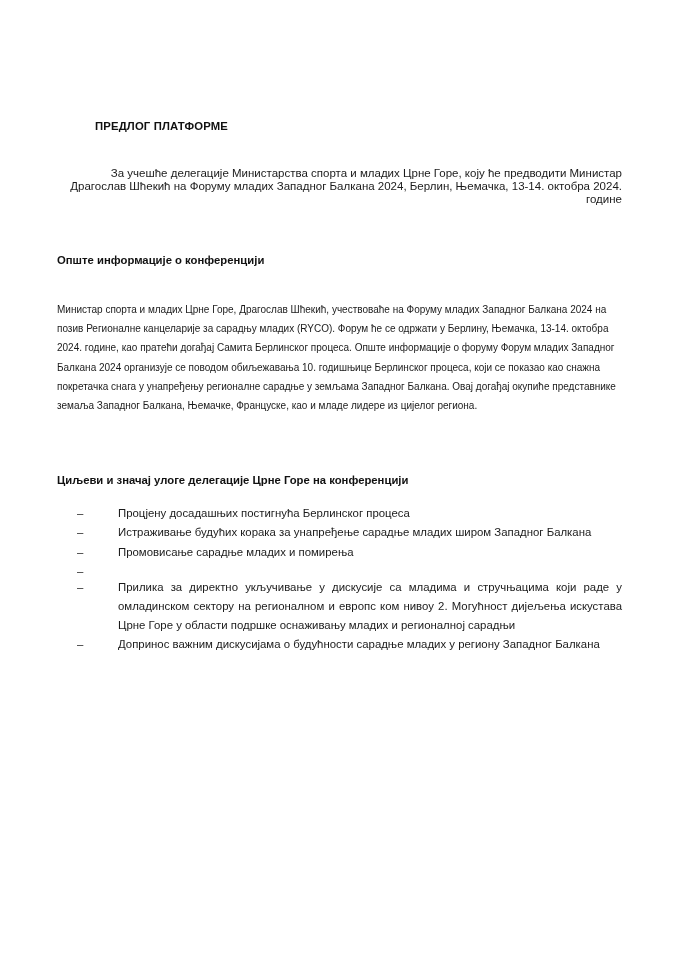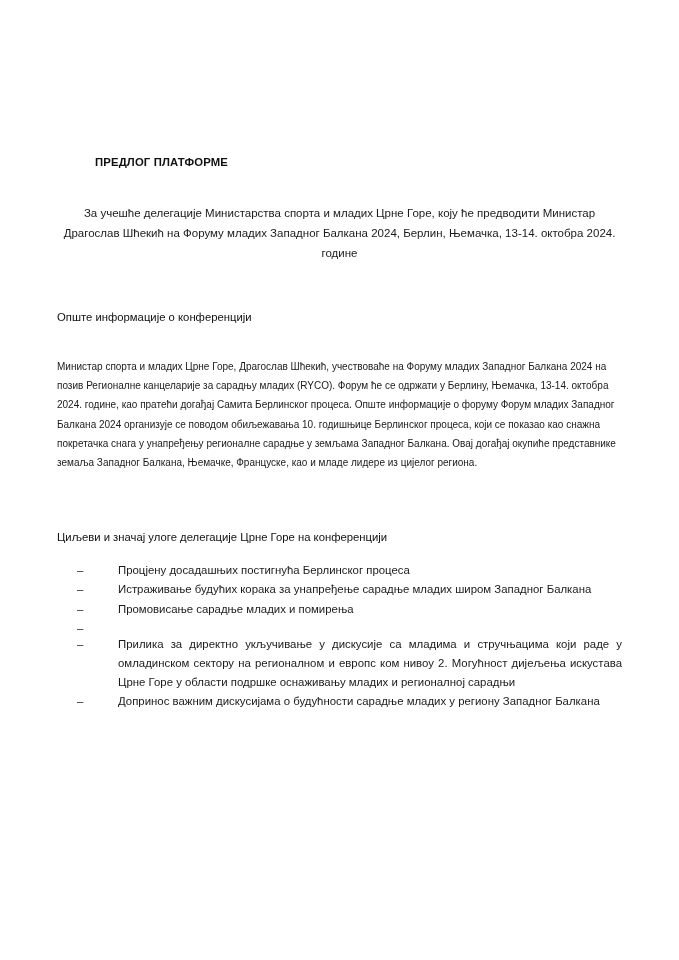--- a/index.html
+++ b/index.html
@@ -26,46 +26,45 @@
     background: #ffffff;
     overflow: hidden;
   }
 
   
   .content {
     position: absolute;
     left: 57px;
     top: 0;
     width: 565px;
-    margin-top: 36px;
   }
 
   .doc-title {
     font-size: 11.3px;
     font-weight: bold;
     letter-spacing: 0.15px;
     margin: 0;
     padding-top: 119px;
     padding-left: 38px;
     line-height: 1.35;
     color: #111111;
   }
 
   .intro-para {
     font-size: 11.5px;
-    line-height: 20px;
+    line-height: 13px;
     margin: 0;
     padding-top: 33px;
-    text-align: center;
+    text-align: right;
     color: #1a1a1a;
   }
 
   .section-heading {
     font-size: 11.3px;
-    font-weight: normal;
+    font-weight: bold;
     line-height: 1.4;
     margin: 0;
     color: #111111;
   }
 
   .heading-general { padding-top: 47px; }
   .heading-goals  { padding-top: 58px; }
 
   .body-para {
     font-size: 10px;

